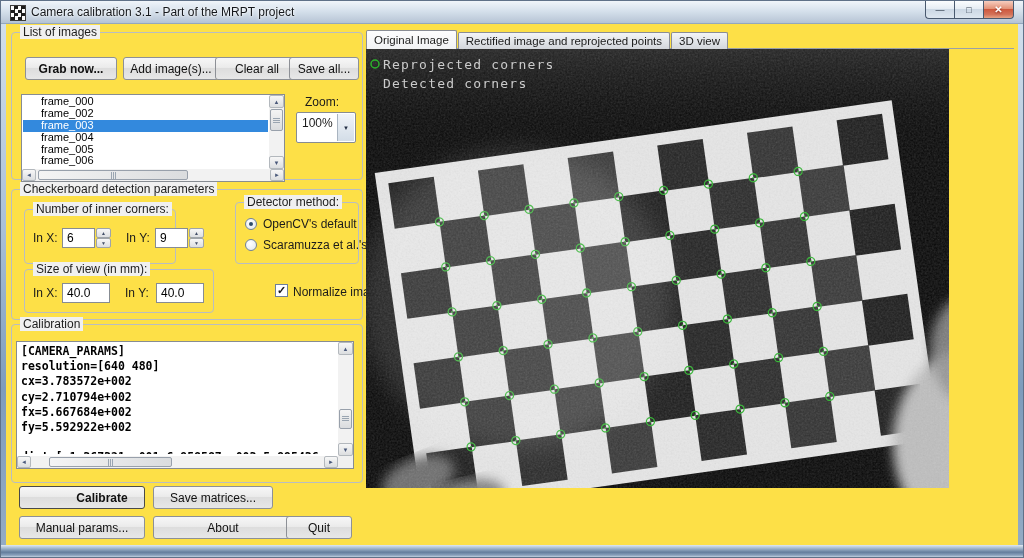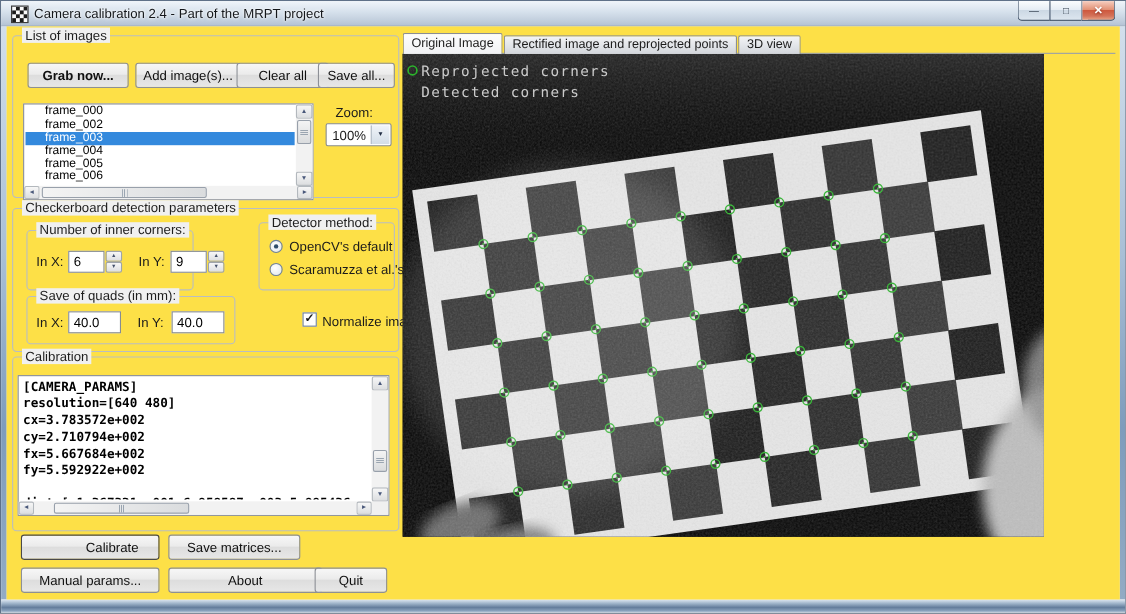--- a/index.html
+++ b/index.html
@@ -31,21 +31,21 @@
     text-shadow:0 1px 2px rgba(90,10,0,.6);}
   
   .group{position:absolute;border:1px solid #b9bdc2;border-radius:4px;box-sizing:border-box;}
   .group>.legend{position:absolute;top:-8px;left:8px;background:#f0f0f0;padding:0 3px;
     font-size:12px;color:#1e1e1e;white-space:nowrap;}
   
   .btn{position:absolute;box-sizing:border-box;height:23px;border:1px solid #8d9096;border-radius:3px;
     background:linear-gradient(#f7f7f7,#ebebeb 45%,#dddddd 50%,#e7e7e7);
     display:flex;align-items:center;justify-content:center;font-size:12px;color:#101010;white-space:nowrap;}
   .btn.bold{font-weight:bold;}
-  .btn.emph{font-weight:normal;border-color:#4a4a4a;padding-left:40px;}
+  .btn.emph{font-weight:bold;border-color:#4a4a4a;padding-left:40px;}
   
   .listbox{position:absolute;left:9px;top:61px;width:264px;height:88px;background:#fff;
     border:1px solid #878c92;box-sizing:border-box;}
   .lb-rows{position:absolute;left:1px;top:1px;right:16px;bottom:13px;overflow:hidden;}
   .lb-item{height:11.9px;line-height:11.9px;font-size:11px;padding-left:18px;white-space:nowrap;color:#000;}
   
   .sb-btn{box-sizing:border-box;border:1px solid #b3b8bd;border-radius:2px;
     background:linear-gradient(#f7f7f7,#dcdee0);display:flex;align-items:center;justify-content:center;
     font-size:6px;color:#49587a;flex:0 0 auto;}
   .sb-track{position:relative;flex:1;background:#f2f2f2;}
@@ -53,21 +53,21 @@
     background:linear-gradient(90deg,#f4f4f4,#dadcde);display:flex;align-items:center;justify-content:center;}
   .sb-thumb.h{background:linear-gradient(#f4f4f4,#dadcde);}
   .grip-v{width:7px;height:5px;background:repeating-linear-gradient(0deg,#9aa5b1 0 1px,transparent 1px 2px);}
   .grip-h{width:5px;height:7px;background:repeating-linear-gradient(90deg,#9aa5b1 0 1px,transparent 1px 2px);}
   .lb-vscroll{position:absolute;top:0;right:0;width:15px;bottom:12px;display:flex;flex-direction:column;background:#f0f0f0;}
   .lb-vscroll .sb-btn{height:13px;}
   .lb-hscroll{position:absolute;left:0;right:0;bottom:0;height:12px;display:flex;background:#f0f0f0;}
   .lb-hscroll .sb-btn{width:14px;height:12px;}
   
   .zoom-label{position:absolute;left:293px;top:62px;font-size:12px;}
-  .combo{position:absolute;left:284px;top:79px;width:60px;height:21px;box-sizing:border-box;
+  .combo{position:absolute;left:284px;top:79px;width:60px;height:31px;box-sizing:border-box;
     border:1px solid #878c92;border-radius:2px;background:#fff;}
   .combo-value{position:absolute;left:5px;top:3px;font-size:12px;}
   .combo-btn{position:absolute;right:1px;top:1px;bottom:1px;width:16px;
     background:linear-gradient(#f0f4f9,#d3dde7);border-left:1px solid #a9b4c0;
     display:flex;align-items:center;justify-content:center;font-size:6px;color:#222e44;}
   
   .tbox{position:absolute;box-sizing:border-box;border:1px solid #878c92;background:#fff;
     font-family:"Liberation Sans",sans-serif;font-size:12px;padding:1px 4px;height:20px;}
   .spin{position:absolute;width:15px;height:20px;display:flex;flex-direction:column;}
   .spin-btn{flex:1;box-sizing:border-box;border:1px solid #9fa4aa;border-radius:2px;
@@ -105,21 +105,21 @@
   #photo{position:absolute;left:360px;top:25px;width:583px;height:439px;background:#000;display:block;}
   .ph-legend{font-family:"DejaVu Sans Mono",monospace;font-size:13px;letter-spacing:1.2px;fill:#cbcbcb;}
 </style>
 </head>
 <body>
 
 <div class="window">
 
   <div class="frame-top">
     <div class="title-icon"></div>
-    <div class="title-text">Camera calibration 2.4 - Part of the MRPT project</div>
+    <div class="title-text">Camera calibration 3.1 - Part of the MRPT project</div>
     <div class="caption-buttons">
       <div class="cap-btn min">
           <span>—</span>
         </div>
       <div class="cap-btn max">
           <span>□</span>
         </div>
       <div class="cap-btn close">
           <span>✕</span>
         </div>
@@ -217,21 +217,21 @@
               <span class="radio-label">OpenCV's default</span>
             </div>
             <div class="radio-row" style="top: 35px;">
               <span class="radio"></span>
               <span class="radio-label">Scaramuzza et al.'s</span>
             </div>
           </div>
       </div>
 
       <div class="group" style="left:12px;top:79px;width:190px;height:44px;">
-        <span class="legend">Save of quads (in mm):</span>
+        <span class="legend">Size of view (in mm):</span>
         <span class="flabel" style="left:8px;top:16px;">In X:</span>
         <input class="tbox" style="left: 37px; top: 13px; width: 48px;" value="40.0">
         <span class="flabel" style="left:100px;top:16px;">In Y:</span>
         <input class="tbox" style="left: 131px; top: 13px; width: 48px;" value="40.0">
       </div>
 
       <span class="checkbox" style="left:263px;top:94px;"><span>✓</span></span>
       <span class="cb-label" style="left:281px;top:95px;">Normalize image</span>
     </div>
 

